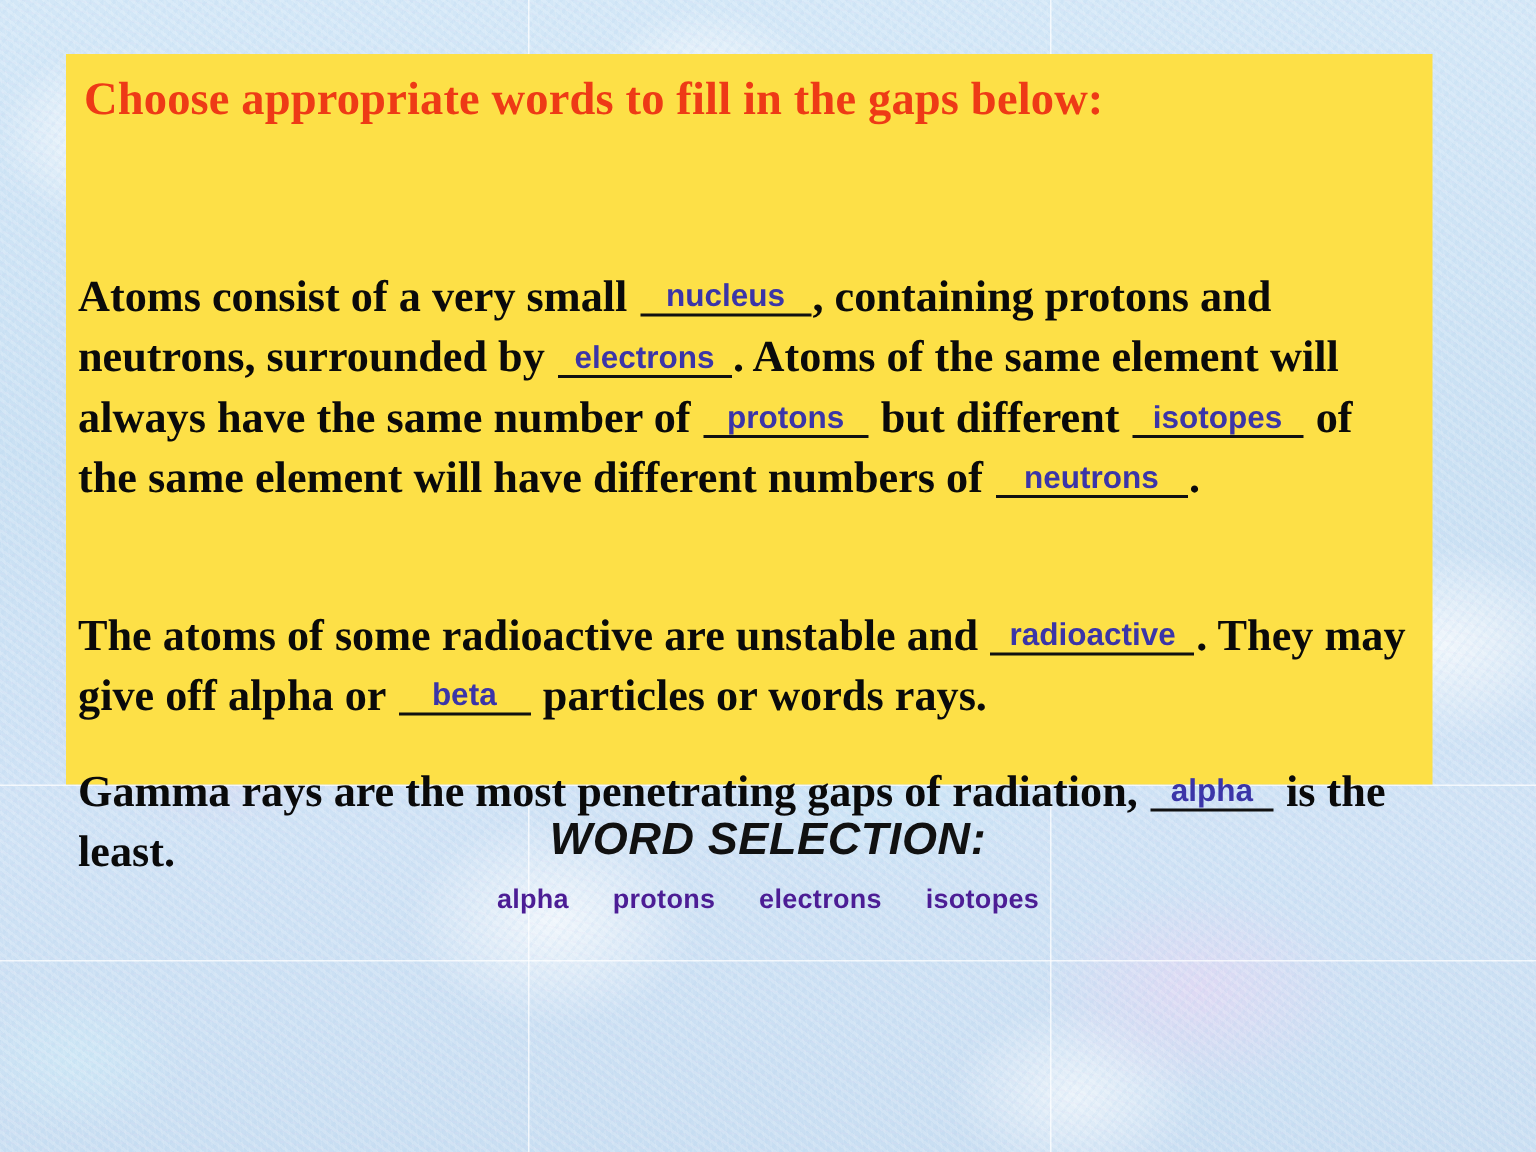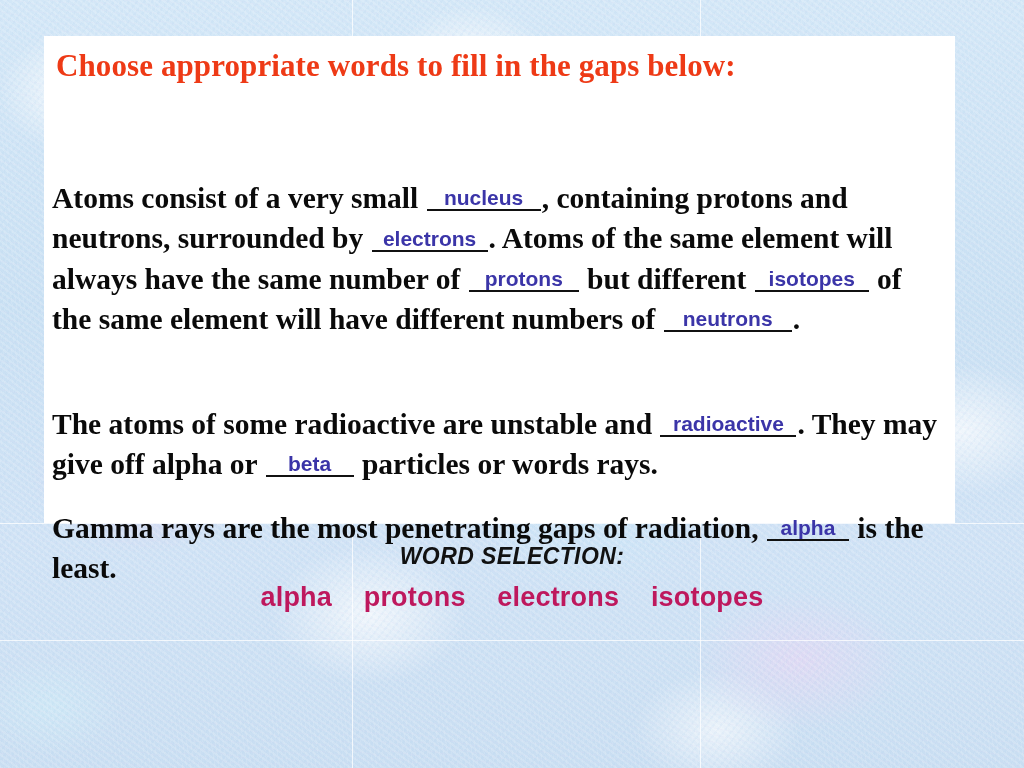--- a/index.html
+++ b/index.html
@@ -56,21 +56,21 @@
   .seam-v { width: 1px; top: 0; bottom: 0; }
   .seam-h { height: 1px; left: 0; right: 0; }
 
   
   #content-panel {
     position: absolute;
     left: 44px;
     top: 36px;
     width: 911px;
     height: 487px;
-    background: #ffffff;
+    background: #fde047;
     box-sizing: border-box;
     padding: 0;
   }
 
   #slide-title {
     position: absolute;
     left: 12px;
     top: 12px;
     font-family: "Liberation Serif", "DejaVu Serif", serif;
     font-weight: bold;
@@ -123,30 +123,30 @@
     position: absolute;
     left: 0;
     right: 0;
     top: 543px;
     text-align: center;
   }
   #word-selection-heading {
     font-family: "Liberation Sans", "DejaVu Sans", sans-serif;
     font-weight: bold;
     font-style: italic;
-    font-size: 23px;
+    font-size: 30px;
     color: #111111;
     letter-spacing: .4px;
     margin: 0 0 12px 0;
   }
   .word-row {
     font-family: "Liberation Sans", "DejaVu Sans", sans-serif;
     font-weight: bold;
-    font-size: 27px;
-    color: #be185d;
+    font-size: 18px;
+    color: #4c1d95;
     letter-spacing: .2px;
     margin: 0 0 8px 0;
     white-space: nowrap;
   }
   .word-row .word { display: inline-block; }
   #word-row-1 .word { margin: 0 12px; }
   #word-row-2 .word { margin: 0 12px; }
 </style>
 </head>
 <body>

